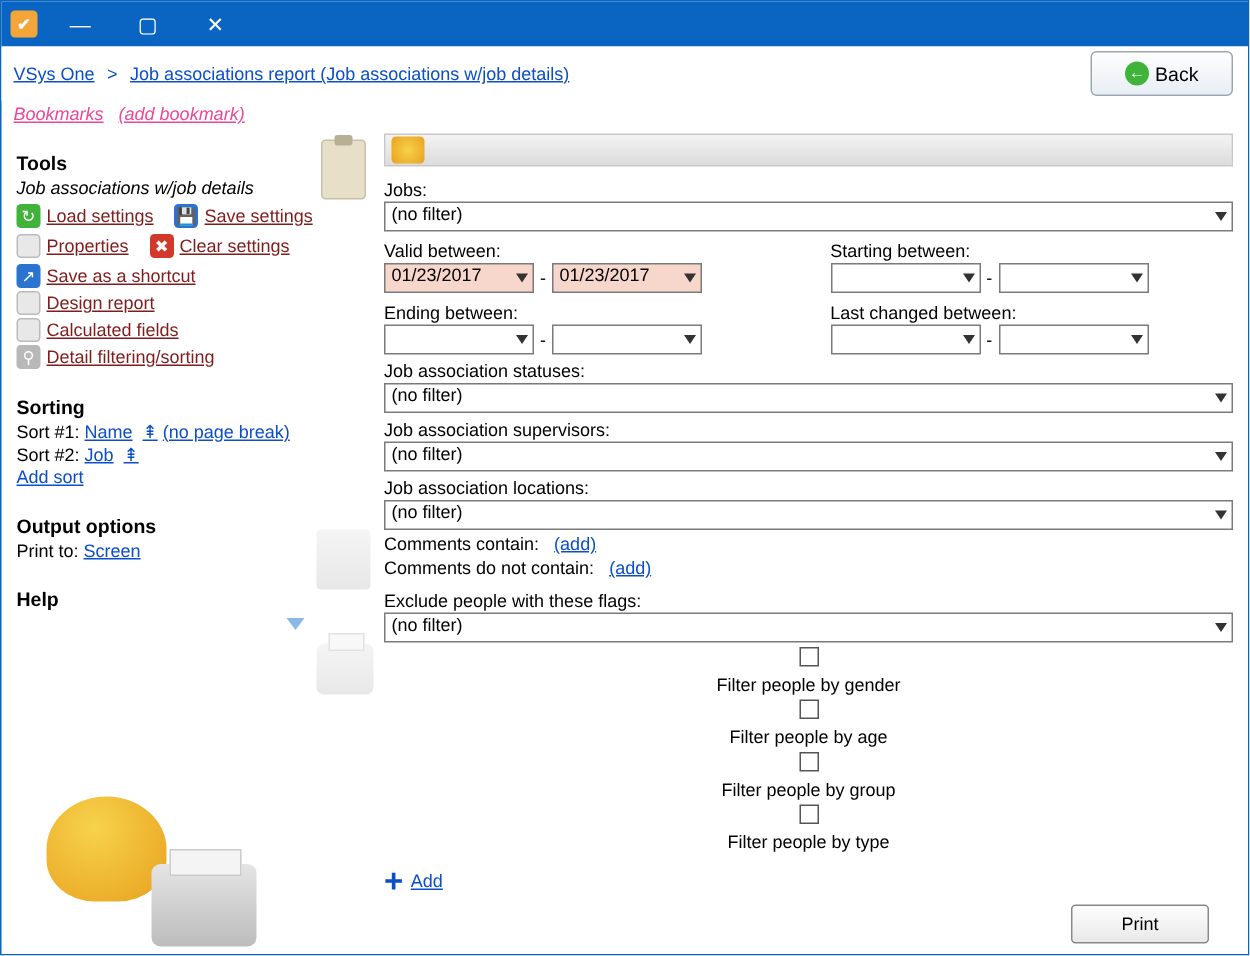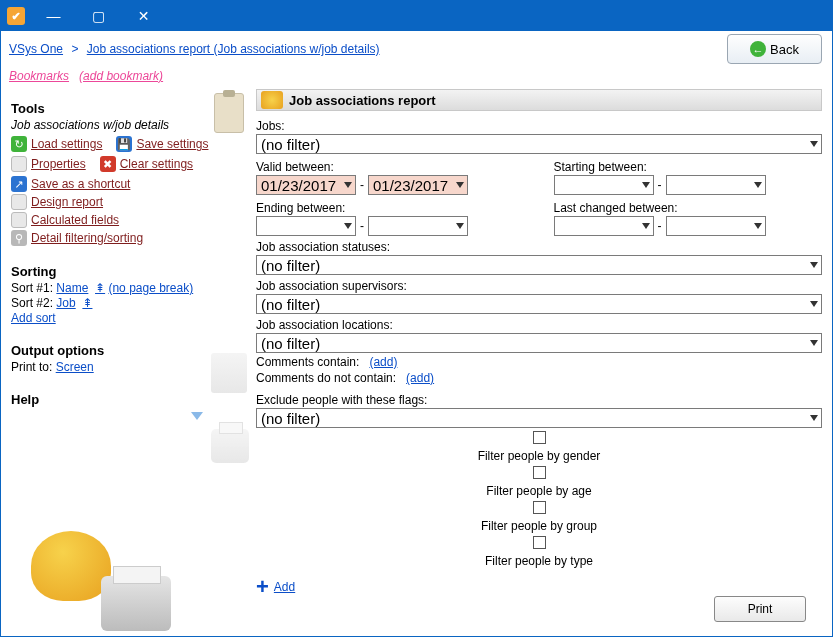--- a/index.html
+++ b/index.html
@@ -44,37 +44,37 @@
   .big-art .printer{position:absolute;right:0;bottom:0;width:70px;height:55px;background:linear-gradient(#e5e5e5,#bcbcbc);border-radius:6px;}
   .big-art .printer::before{content:"";position:absolute;top:-10px;left:12px;width:46px;height:16px;background:#f4f4f4;border:1px solid #ccc;}
   
   .main{flex:1;display:flex;flex-direction:column;min-width:0;padding-right:10px;}
   .panel-header{height:22px;background:linear-gradient(#f3f3f3,#dcdcdc);border:1px solid #c8c8c8;display:flex;align-items:center;gap:6px;padding:0 4px;font-weight:bold;font-size:13px;}
   .panel-header .ic-report{width:22px;height:18px;background:radial-gradient(circle,#f7d24b,#e8a11f);border-radius:3px;}
   .form{flex:1;overflow:auto;padding:4px 0;}
   .frow{display:flex;gap:29px;margin:2px 0;}
   .fcol{display:flex;flex-direction:column;flex:1;}
   .lbl{font-size:12px;margin:4px 0 1px 0;}
-  .sel{height:20px;border:1px solid #7a7a7a;background:#fff;display:flex;align-items:center;padding:0 16px 0 4px;position:relative;font-size:15px;}
+  .sel{height:20px;border:1px solid #7a7a7a;background:#fff;display:flex;padding:0 16px 0 4px;position:relative;font-size:12px;}
   .sel::after{content:"";position:absolute;right:3px;top:6px;width:0;height:0;border-left:4px solid transparent;border-right:4px solid transparent;border-top:6px solid #333;}
   .sel.wide{width:100%;}
   .date-pair{display:flex;align-items:center;gap:4px;}
   .date-pair .sel{width:100px;}
   .date-pair .dash{font-size:12px;}
   .date-filled{background:#f7d7cc;}
   .date-filled .txt{padding-right:2px;}
   .cbx-row{display:flex;align-items:center;gap:5px;margin:3px 0;font-size:12px;flex-direction:column;}
   .cbx{width:13px;height:13px;border:1px solid #555;background:#fff;}
   .add-row{display:flex;align-items:center;gap:5px;margin-top:10px;}
   .plus{color:#0b4ec8;font-size:22px;font-weight:bold;line-height:18px;}
   a.link{color:#0b4ec8;text-decoration:underline;font-size:12px;}
   .inline-lbl{font-size:12px;}
   .comment-row{margin:2px 0;font-size:12px;}
   
-  .footer{height:40px;display:flex;align-items:flex-start;justify-content:flex-end;padding:0 16px;}
+  .footer{height:40px;display:flex;align-items:center;justify-content:flex-end;padding:0 16px;}
   .print-btn{width:92px;height:26px;border:1px solid #888;border-radius:3px;background:linear-gradient(#fdfdfd,#e9e9e9);font-size:12px;}
   .printer-ghost{position:absolute;left:210px;top:340px;width:38px;height:34px;background:linear-gradient(#eee,#d5d5d5);border-radius:5px;opacity:.55;}
   .printer-ghost::before{content:"";position:absolute;top:-7px;left:8px;width:22px;height:10px;background:#f4f4f4;border:1px solid #ccc;}
   .cal-ghost{position:absolute;left:210px;top:264px;width:36px;height:40px;background:linear-gradient(#eaeaea,#d0d0d0);border-radius:3px;opacity:.5;}
 </style>
 </head>
 <body>
 
 <div class="window">
 
@@ -173,21 +173,20 @@
 
       <div class="big-art">
         <div class="helmet"></div>
           <div class="printer"></div>
       </div>
     </div>
 
     <div class="main">
       <div class="panel-header">
         <span class="ic-report"></span>
-        <span>Job associations report</span>
       </div>
       <div class="form">
         <div class="lbl">Jobs:</div>
         <div class="sel wide">
             <span>(no filter)</span>
           </div>
 
         <div class="frow">
           <div class="fcol">
             <div class="lbl">Valid between:</div>

